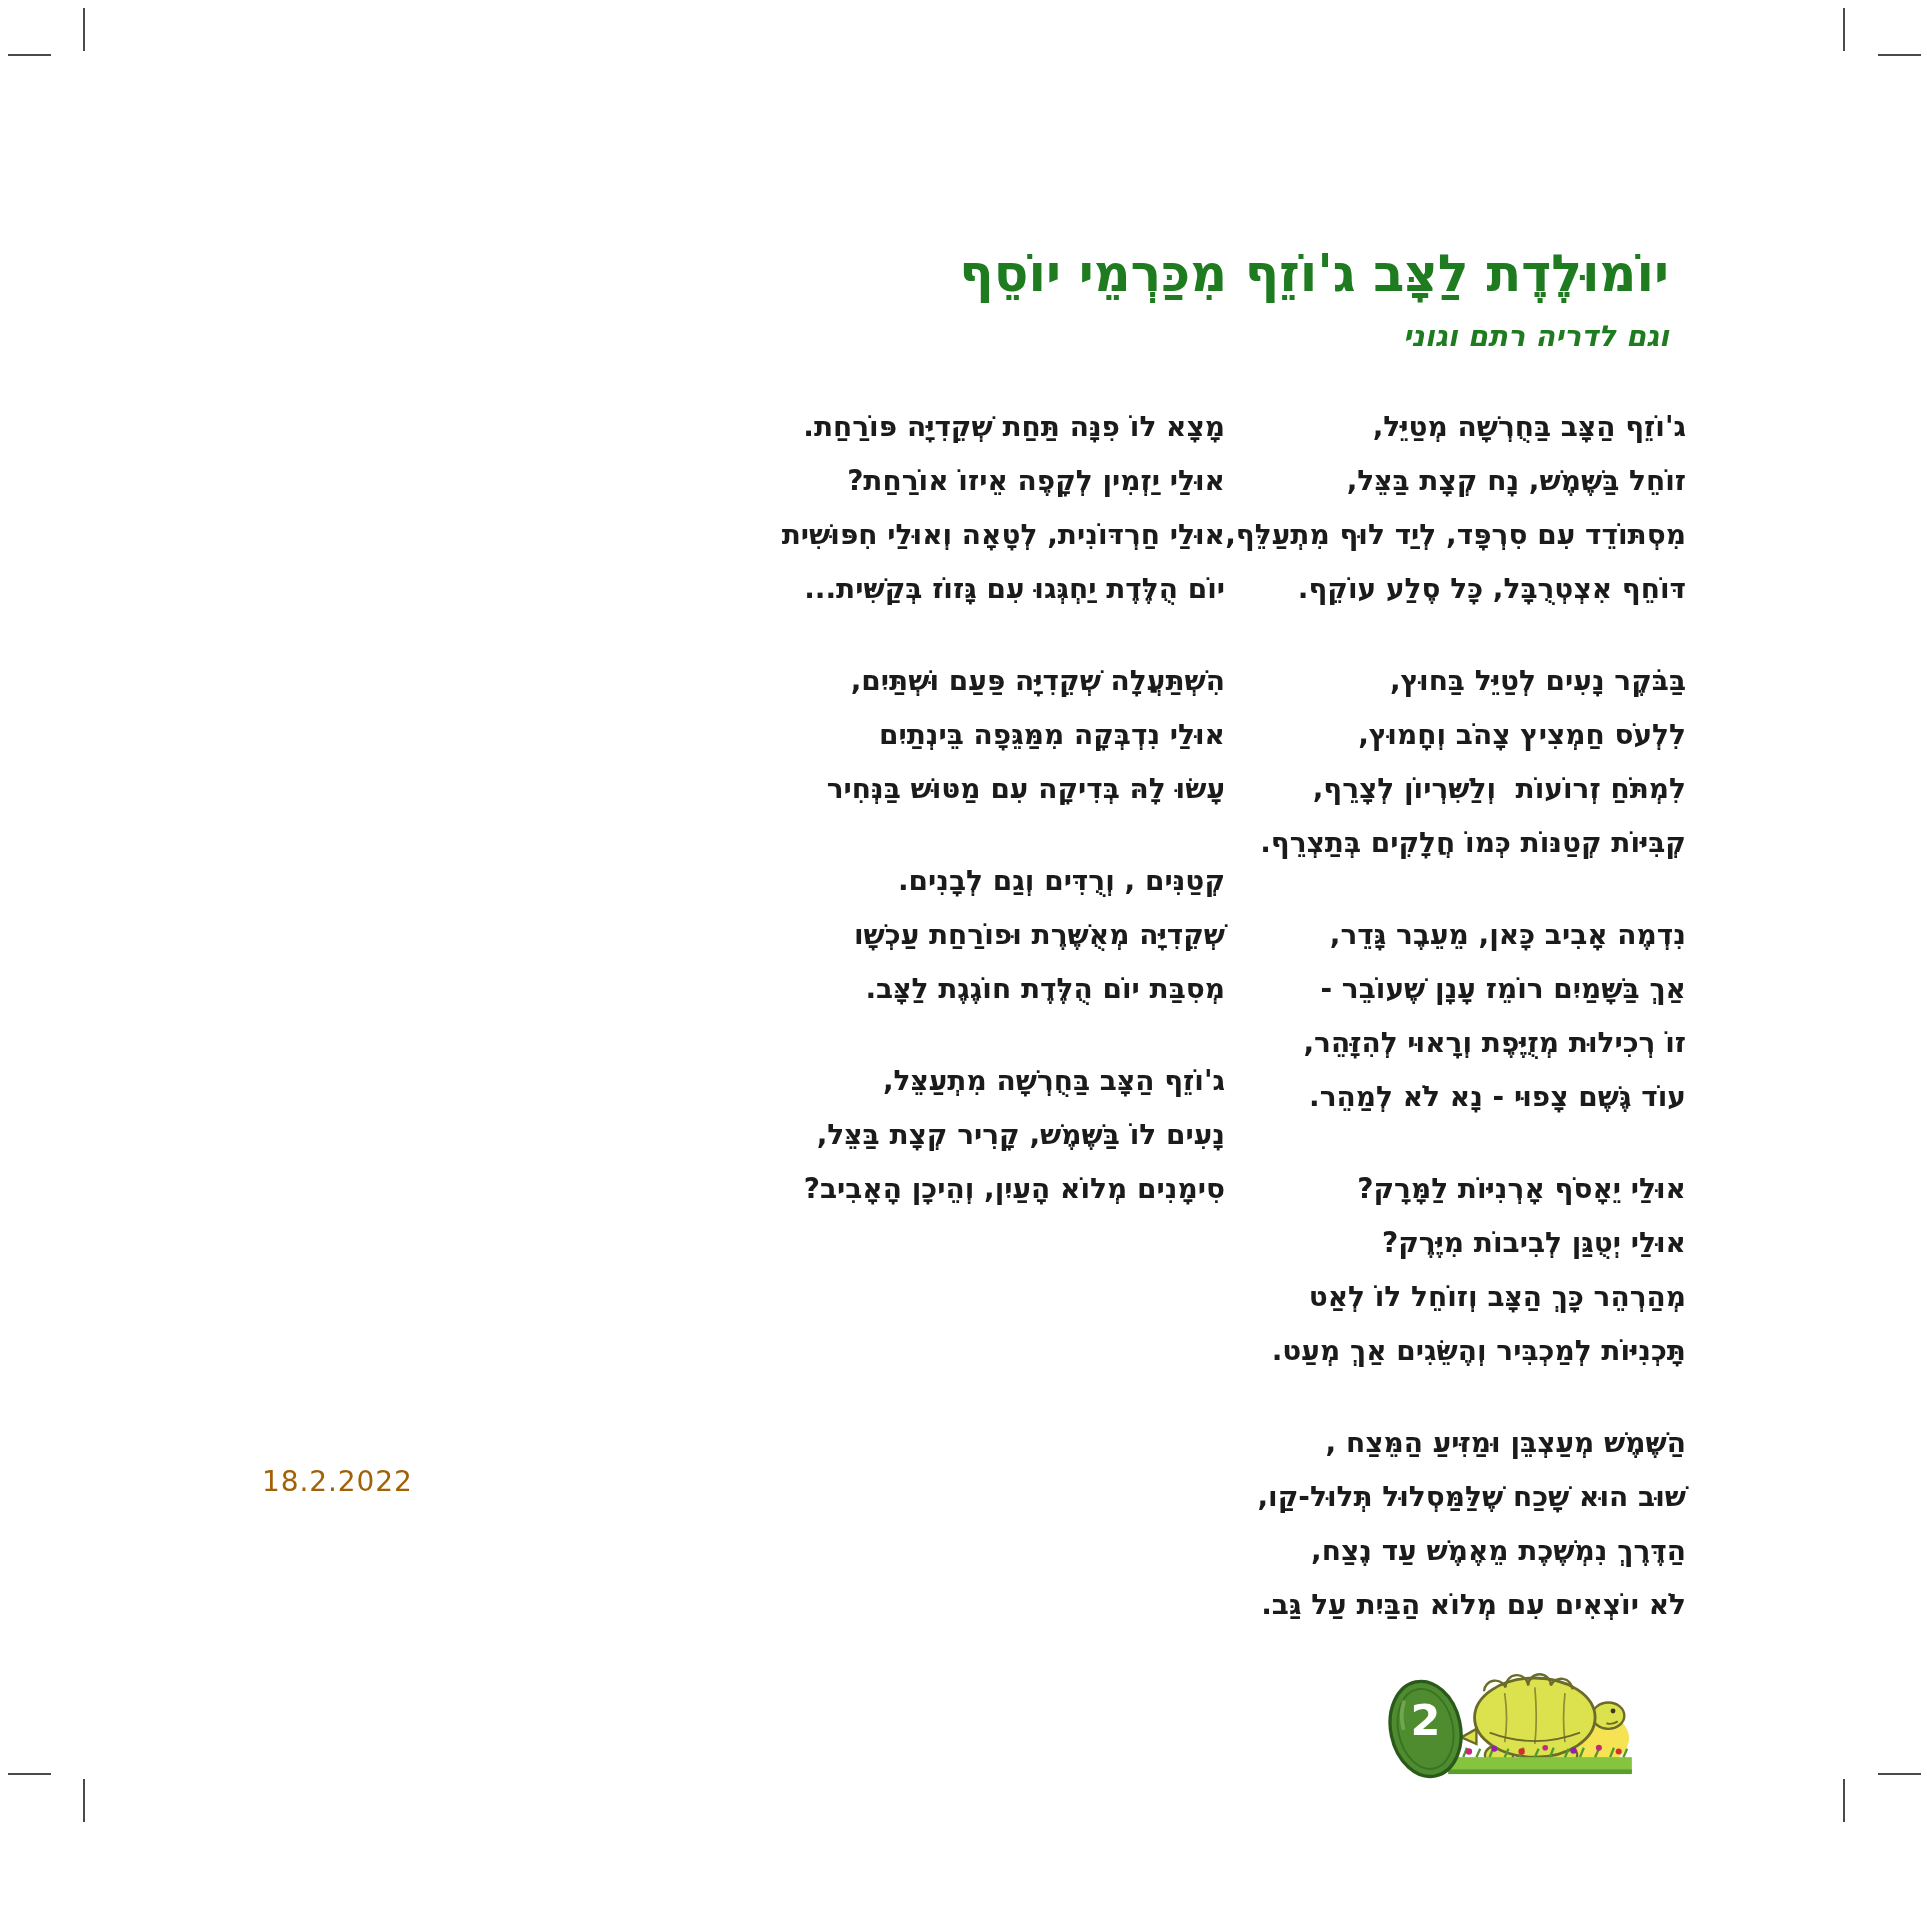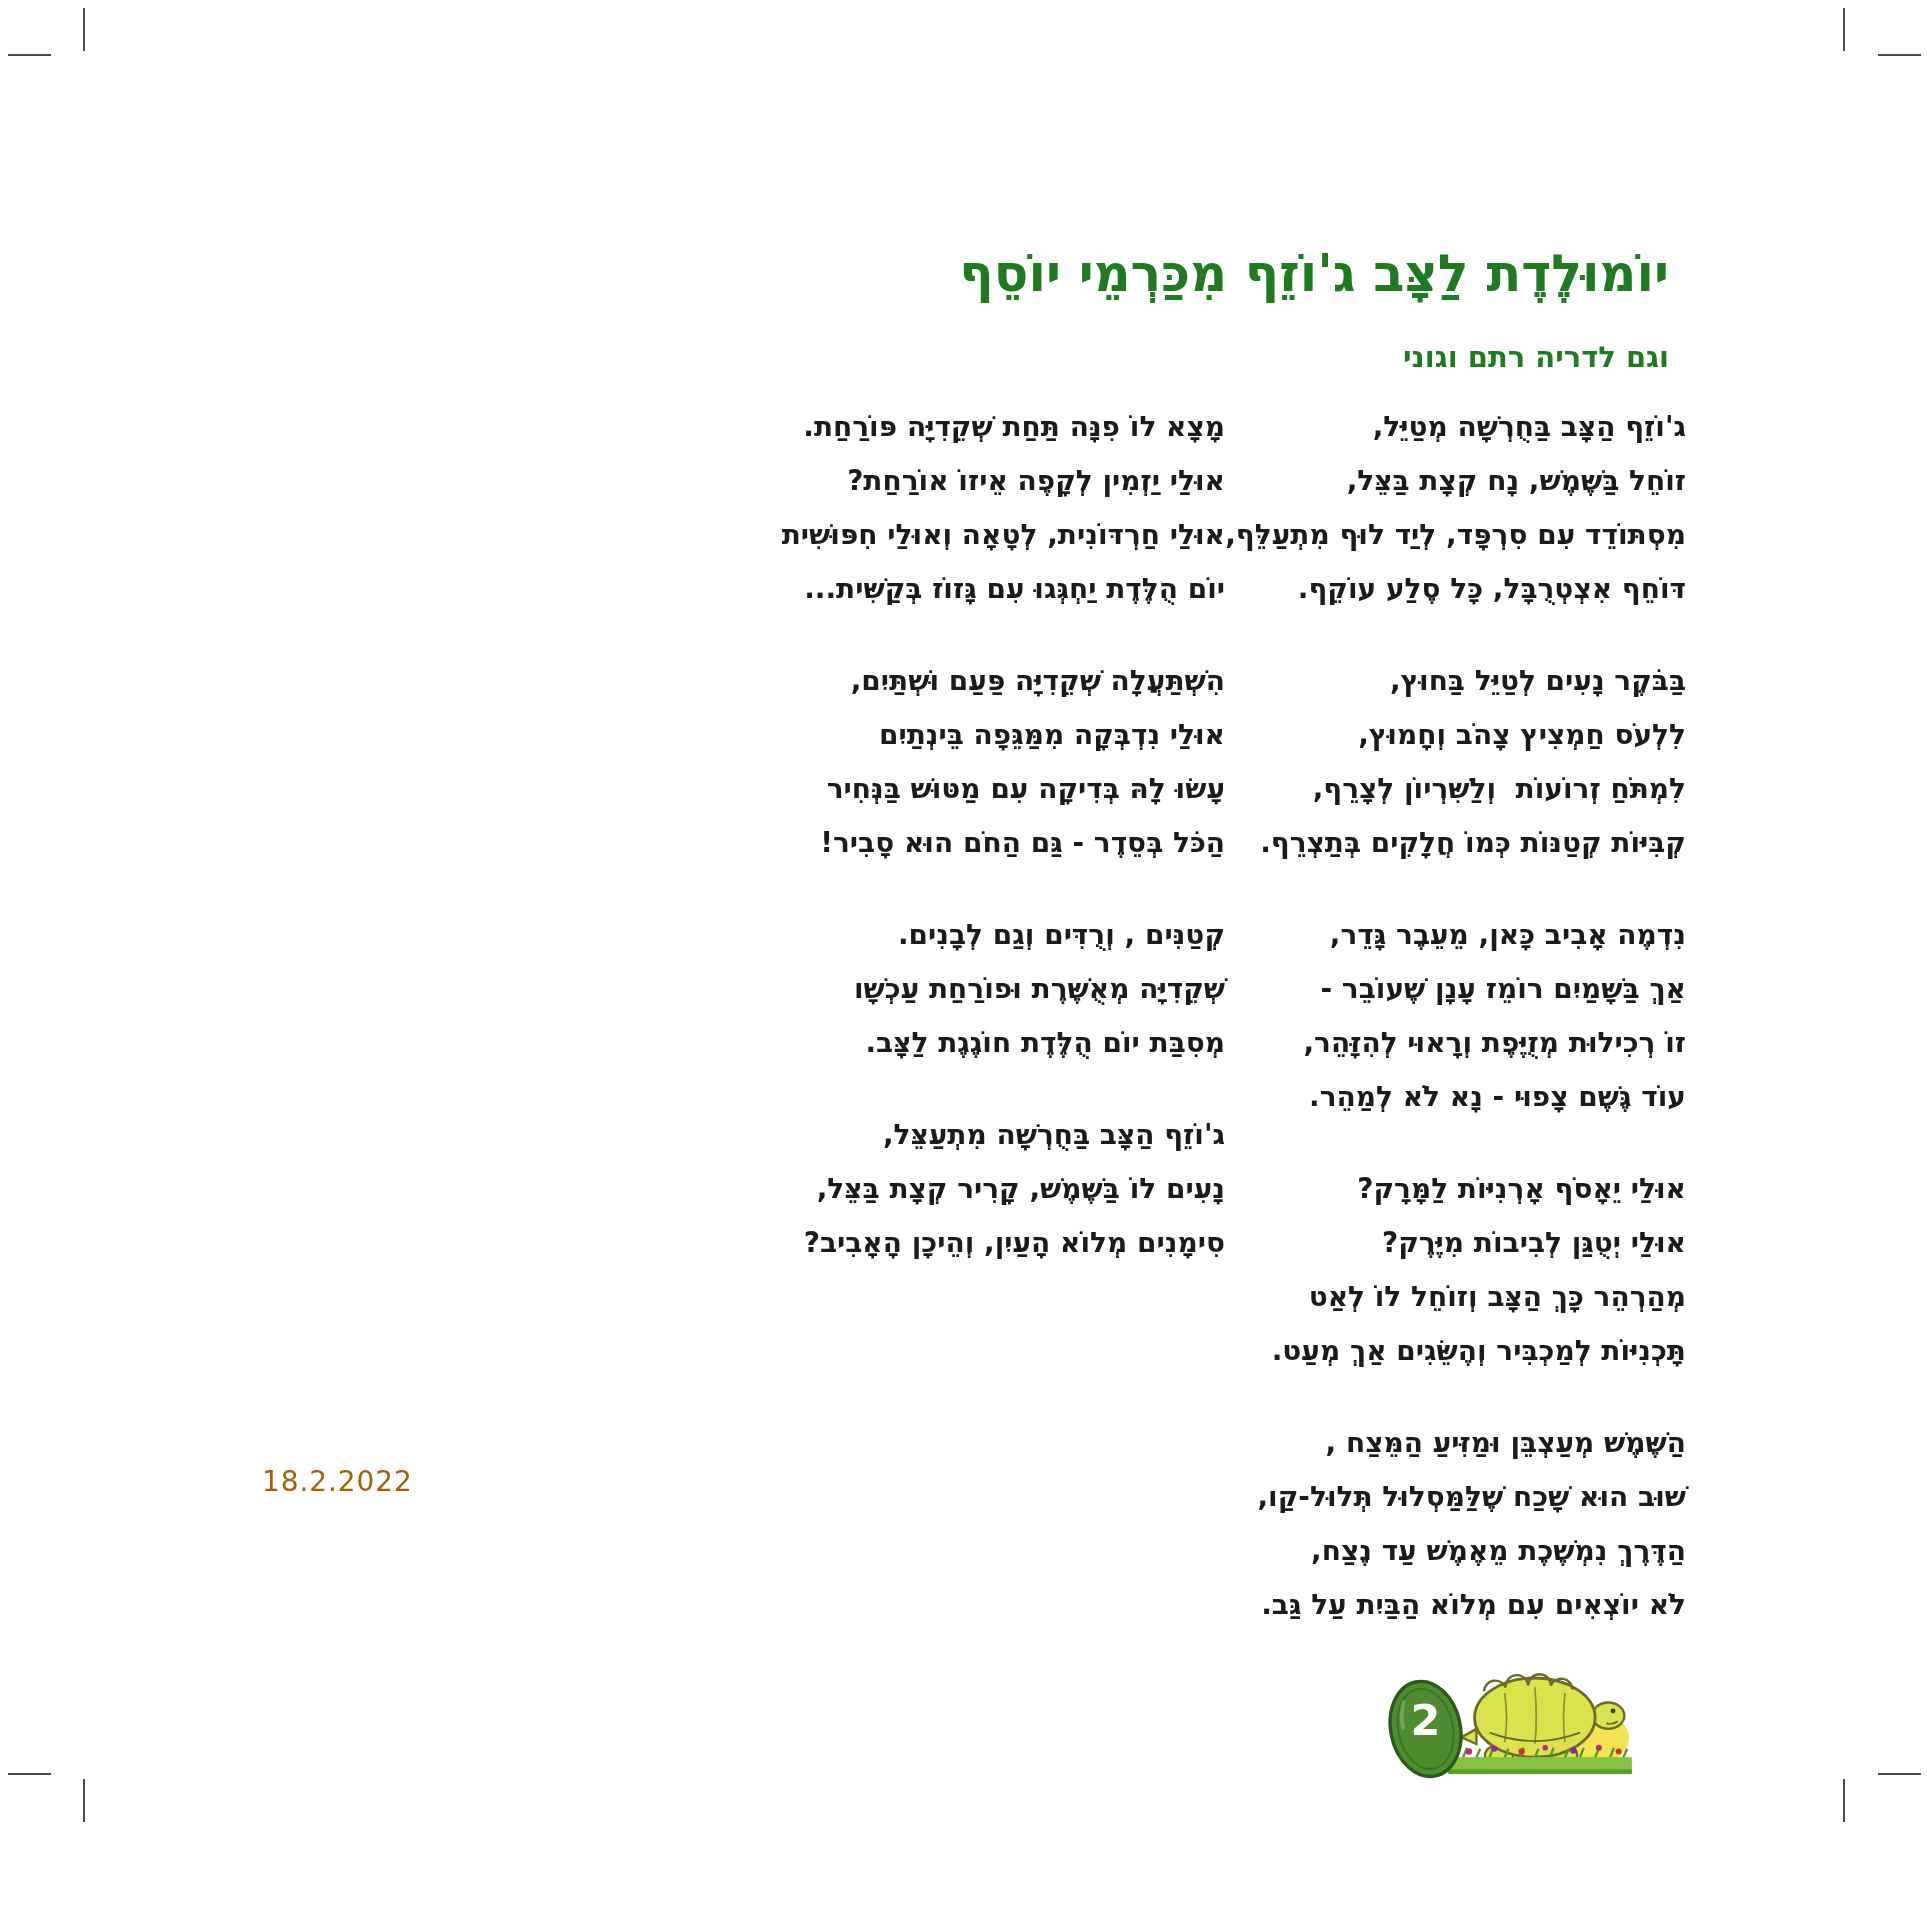--- a/index.html
+++ b/index.html
@@ -10,22 +10,22 @@
   .crop{position:absolute;background:#4a4a4a;}
   .crop.h{width:43px;height:1.9px;}
   .crop.v{width:1.9px;height:43px;}
   .tl-h{left:7.5px;top:54px;}   .tl-v{left:83px;top:7.5px;}
   .tr-h{right:7.5px;top:54px;}  .tr-v{right:83px;top:7.5px;}
   .bl-h{left:7.5px;bottom:54px;}  .bl-v{left:83px;bottom:7.5px;}
   .br-h{right:7.5px;bottom:54px;} .br-v{right:83px;bottom:7.5px;}
 
   .title{position:absolute;right:259px;top:243px;margin:0;direction:rtl;text-align:right;
          font-size:51px;line-height:1.2;font-weight:bold;color:#1e7b1f;white-space:pre;}
-  .subtitle{position:absolute;right:259px;top:340px;direction:rtl;text-align:right;
-         font-size:29px;font-weight:bold;color:#1e7b1f;white-space:pre;}
+  .subtitle{position:absolute;right:259px;top:319px;direction:rtl;text-align:right;
+         font-size:29px;font-weight:bold;color:#1e7b1f;white-space:pre;font-style:italic;}
 
   .col{position:absolute;top:400px;direction:rtl;text-align:right;}
   .col-right{right:242px;margin-left:12px;}
   .col-left{right:703px;}
   .stanza{margin:0 0 38px 0;}
   .pline{font-size:28px;line-height:54px;font-weight:600;white-space:pre;color:#1b1b1b;}
 
   .date{position:absolute;left:262px;top:1465px;font-size:28px;color:#a16207;
         font-weight:500;letter-spacing:0.9px;}
 
@@ -88,21 +88,20 @@
     <div class="stanza">
       <div class="pline">מָצָא לוֹ פִנָּה תַּחַת שְׁקֵדִיָּה פּוֹרַחַת.</div>
       <div class="pline">אוּלַי יַזְמִין לְקָפֶה אֵיזוֹ אוֹרַחַת?</div>
       <div class="pline">אוּלַי חַרְדּוֹנִית, לְטָאָה וְאוּלַי חִפּוּשִׁית</div>
       <div class="pline">יוֹם הֻלֶּדֶת יַחְגְּגוּ עִם גָּזוֹז בְּקַשִּׁית...</div>
     </div>
     <div class="stanza">
       <div class="pline">הִשְׁתַּעֲלָה שְׁקֵדִיָּה פַּעַם וּשְׁתַּיִם,</div>
       <div class="pline">אוּלַי נִדְבְּקָה מִמַּגֵּפָה בֵּינְתַיִם</div>
       <div class="pline">עָשׂוּ לָהּ בְּדִיקָה עִם מַטּוּשׁ בַּנְּחִיר</div>
-      <div class="pline">הַכֹּל בְּסֵדֶר - גַּם הַחֹם הוּא סָבִיר!</div>
     </div>
     <div class="stanza">
       <div class="pline">קְטַנִּים , וְרֻדִּים וְגַם לְבָנִים.</div>
       <div class="pline">שְׁקֵדִיָּה מְאֻשֶּׁרֶת וּפוֹרַחַת עַכְשָׁו</div>
       <div class="pline">מְסִבַּת יוֹם הֻלֶּדֶת חוֹגֶגֶת לַצָּב.</div>
     </div>
     <div class="stanza">
       <div class="pline">ג'וֹזֵף הַצָּב בַּחֻרְשָׁה מִתְעַצֵּל,</div>
       <div class="pline">נָעִים לוֹ בַּשֶּׁמֶשׁ, קָרִיר קְצָת בַּצֵּל,</div>
       <div class="pline">סִימָנִים מְלוֹא הָעַיִן, וְהֵיכָן הָאָבִיב?</div>

